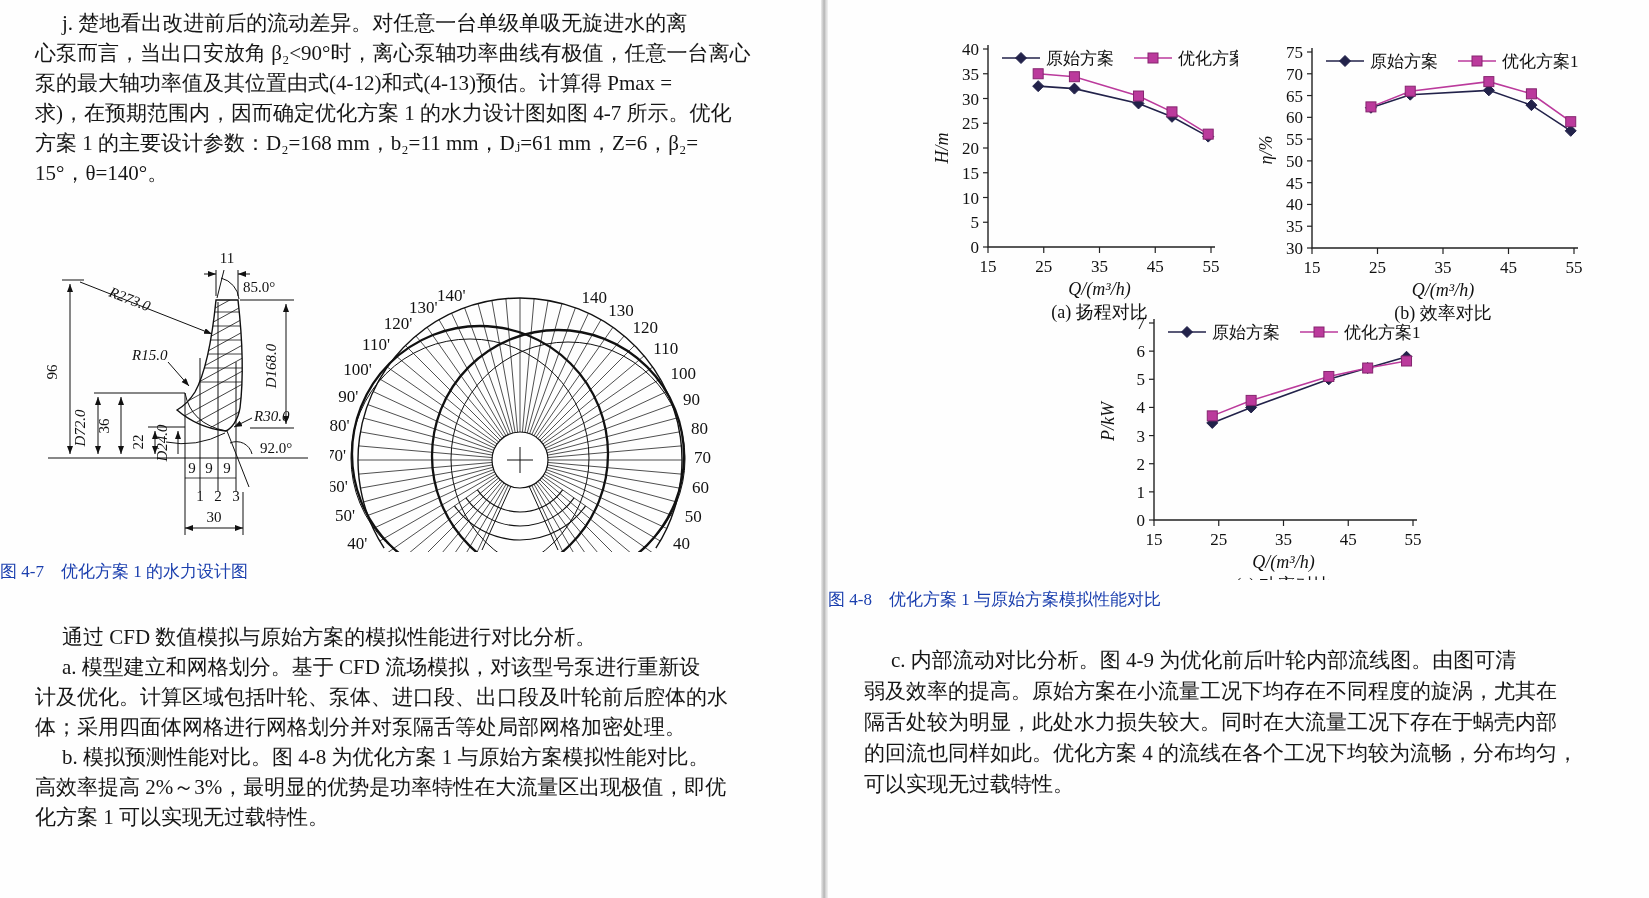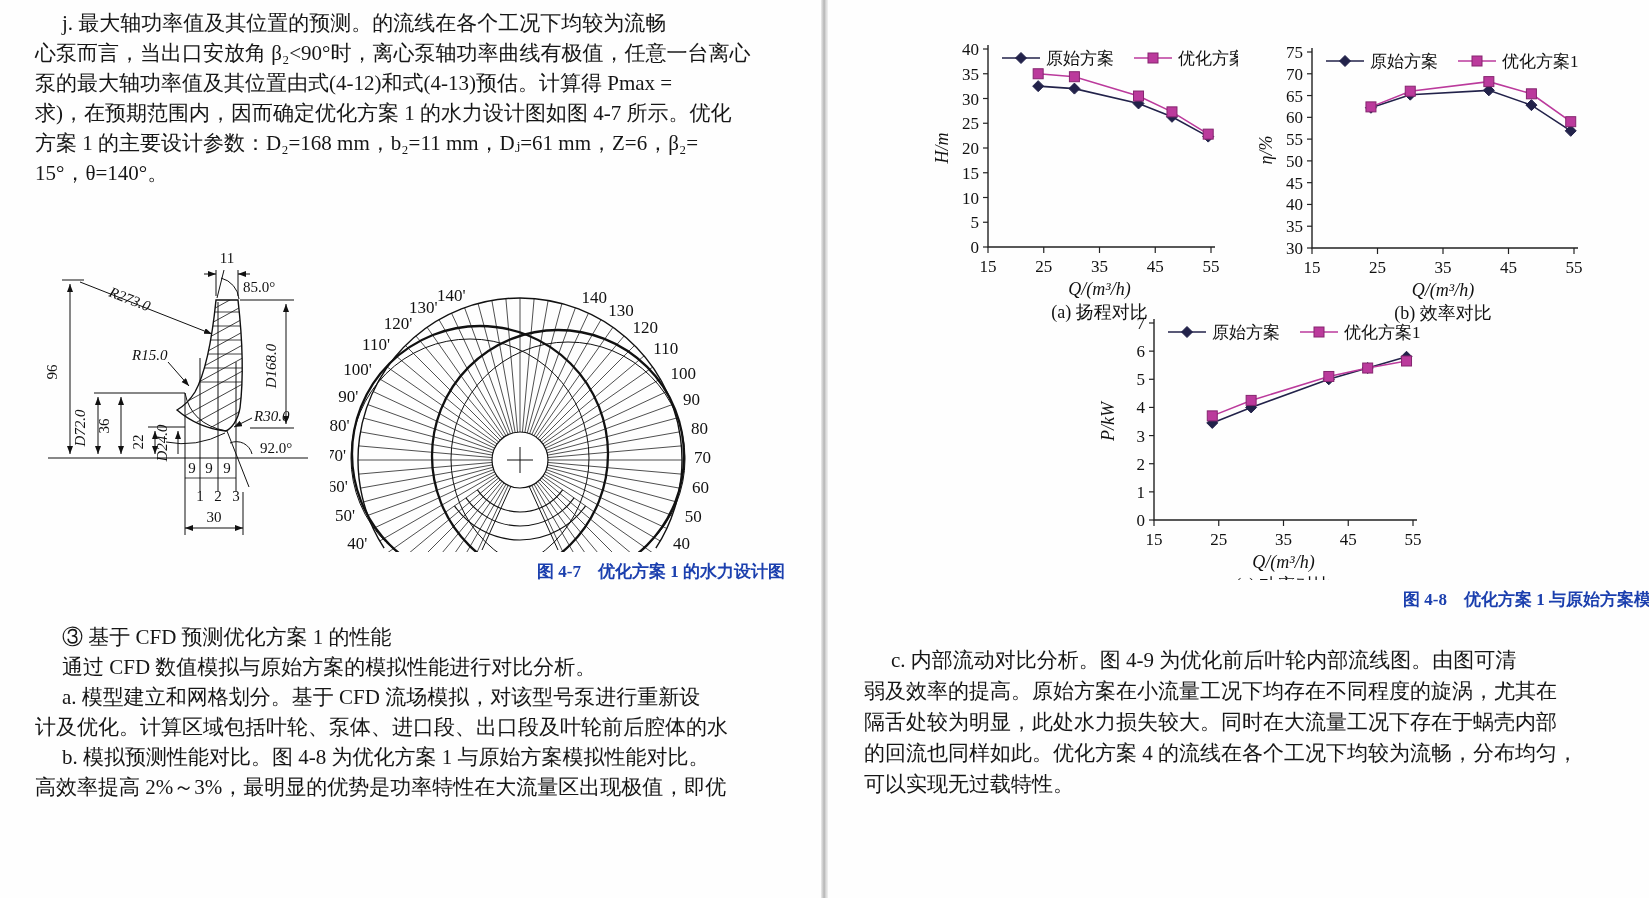--- a/index.html
+++ b/index.html
@@ -9,21 +9,21 @@
   }
   .page{position:absolute;top:0;height:898px;background:#fefefe}
   .page-left{left:0;width:822px}
   .page-right{left:828px;width:821px}
   .gutter{position:absolute;left:821px;top:0;width:7px;height:898px;
     background:linear-gradient(90deg,#ececec 0%,#b5b5b5 45%,#d9d9d9 70%,#f2f2f2 100%)}
   .block{position:absolute}
   .tl{height:30px;line-height:30px;font-size:21px;white-space:nowrap}
   .tl31{height:31px;line-height:31px}
   .ind{text-indent:27px}
-  .cap{position:absolute;font-weight:bold;color:#1b3fae;font-size:17px;text-align:right;white-space:nowrap}
+  .cap{position:absolute;font-weight:normal;color:#1b3fae;font-size:17px;text-align:left;white-space:nowrap}
   .para-j{top:8px;left:35px;width:762px}
   .sec3{top:622px;left:35px;width:762px}
   .para-c{top:645px;left:36px;width:756px}
   .cap47{top:560px;left:0;width:785px}
   .cap48{top:588px;left:0;width:908px}
   svg{position:absolute}
   .merid{left:28px;top:240px}
   .polar{left:330px;top:262px}
   #chart-a{left:100px;top:28px}
   #chart-b{left:424px;top:28px}
@@ -35,21 +35,21 @@
   text.ctitle{font-size:18px;fill:#111;font-family:"Liberation Serif","DejaVu Serif",serif}
   text.leg{font-size:17px;fill:#111;font-family:"Liberation Serif","DejaVu Serif",serif}
   text.plab{font-size:17px;fill:#111;font-family:"Liberation Serif","DejaVu Serif",serif}
 </style>
 </head>
 <body>
 
 <div class="page page-left">
 
   <div class="block para-j">
-    <div class="tl ind">j. 最大轴功率值及其位置的预测。的流线在各个工况下均较为流畅</div>
+    <div class="tl ind">j. 楚地看出改进前后的流动差异。对任意一台单级单吸无旋进水的离</div>
     <div class="tl">心泵而言，当出口安放角 β₂&lt;90°时，离心泵轴功率曲线有极值，任意一台离心</div>
     <div class="tl">泵的最大轴功率值及其位置由式(4-12)和式(4-13)预估。计算得 Pmax =</div>
     <div class="tl">求)，在预期范围内，因而确定优化方案 1 的水力设计图如图 4-7 所示。优化</div>
     <div class="tl">方案 1 的主要设计参数：D₂=168 mm，b₂=11 mm，Dⱼ=61 mm，Z=6，β₂=</div>
     <div class="tl">15°，θ=140°。</div>
   </div>
 
   <svg class="merid" width="345" height="330" viewBox="0 0 345 330">
     <defs>
       <marker id="ae" markerWidth="9" markerHeight="7" refX="8" refY="3" orient="auto" markerUnits="userSpaceOnUse">
@@ -243,26 +243,27 @@
       <text x="361.019567595034" y="171.932765950154" text-anchor="start" class="plab">80</text>
       <text x="363.98130072446384" y="201.44911814783904" text-anchor="start" class="plab">70</text>
       <text x="361.88618132202134" y="231.03961298785916" text-anchor="start" class="plab">60</text>
       <text x="354.7951050690855" y="259.84418810645445" text-anchor="start" class="plab">50</text>
       <text x="342.914177603182" y="287.02562428517183" text-anchor="start" class="plab">40</text>
     </svg>
 
   <div class="cap cap47">图 4-7　优化方案 1 的水力设计图</div>
 
   <div class="block sec3">
-    <div class="tl ind">③ 基于 CFD 预测优化方案 1 的性能</div>
     <div class="tl ind">通过 CFD 数值模拟与原始方案的模拟性能进行对比分析。</div>
     <div class="tl ind">a. 模型建立和网格划分。基于 CFD 流场模拟，对该型号泵进行重新设</div>
     <div class="tl">计及优化。计算区域包括叶轮、泵体、进口段、出口段及叶轮前后腔体的水</div>
+    <div class="tl">体；采用四面体网格进行网格划分并对泵隔舌等处局部网格加密处理。</div>
     <div class="tl ind">b. 模拟预测性能对比。图 4-8 为优化方案 1 与原始方案模拟性能对比。</div>
     <div class="tl">高效率提高 2%～3%，最明显的优势是功率特性在大流量区出现极值，即优</div>
+    <div class="tl">化方案 1 可以实现无过载特性。</div>
   </div>
 </div>
 
 <div class="gutter"></div>
 
 <div class="page page-right">
   <svg id="chart-a" class="chart" width="310" height="300" viewBox="0 0 310 300">
       <path d="M60,17 L60,219 L287,219" fill="none" stroke="#222" stroke-width="1.4"></path>
       <line x1="55" y1="219" x2="60" y2="219" stroke="#222" stroke-width="1.2"></line>
       <text x="51" y="225" text-anchor="end" class="tick">0</text>

